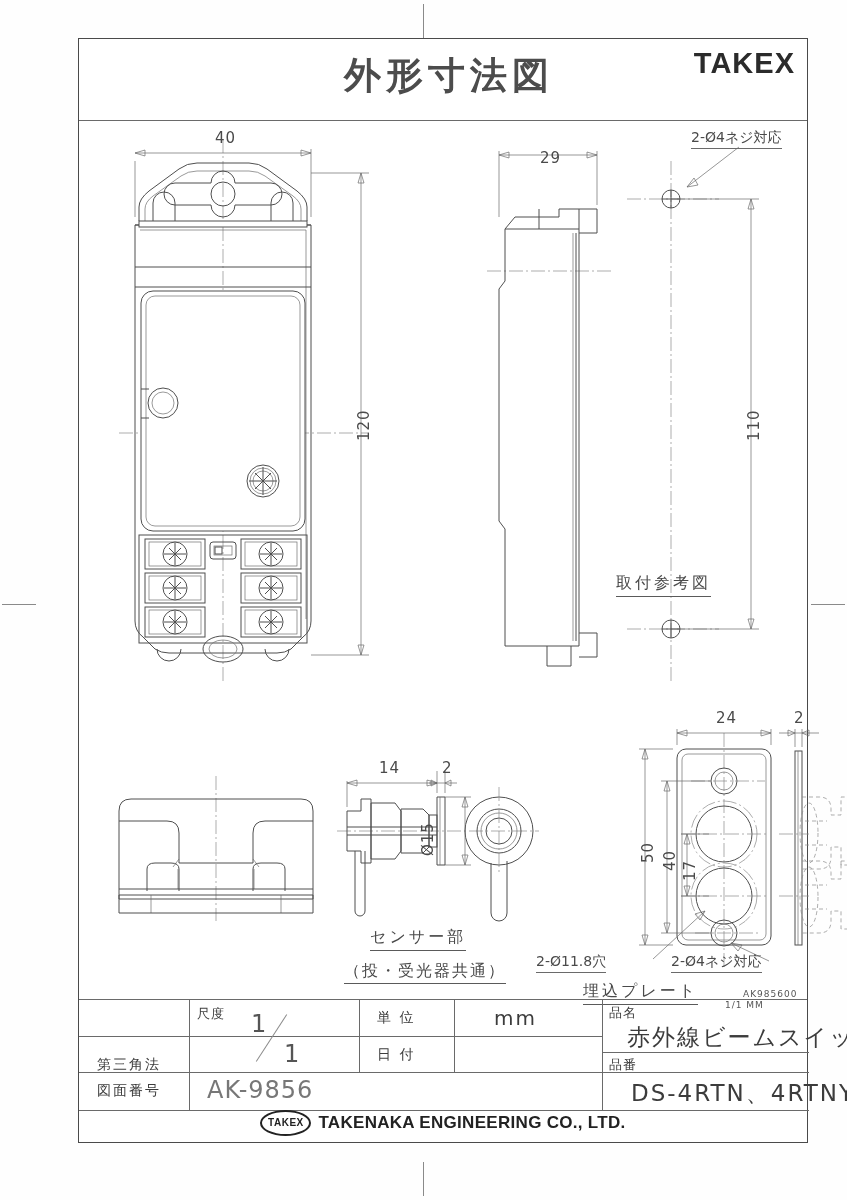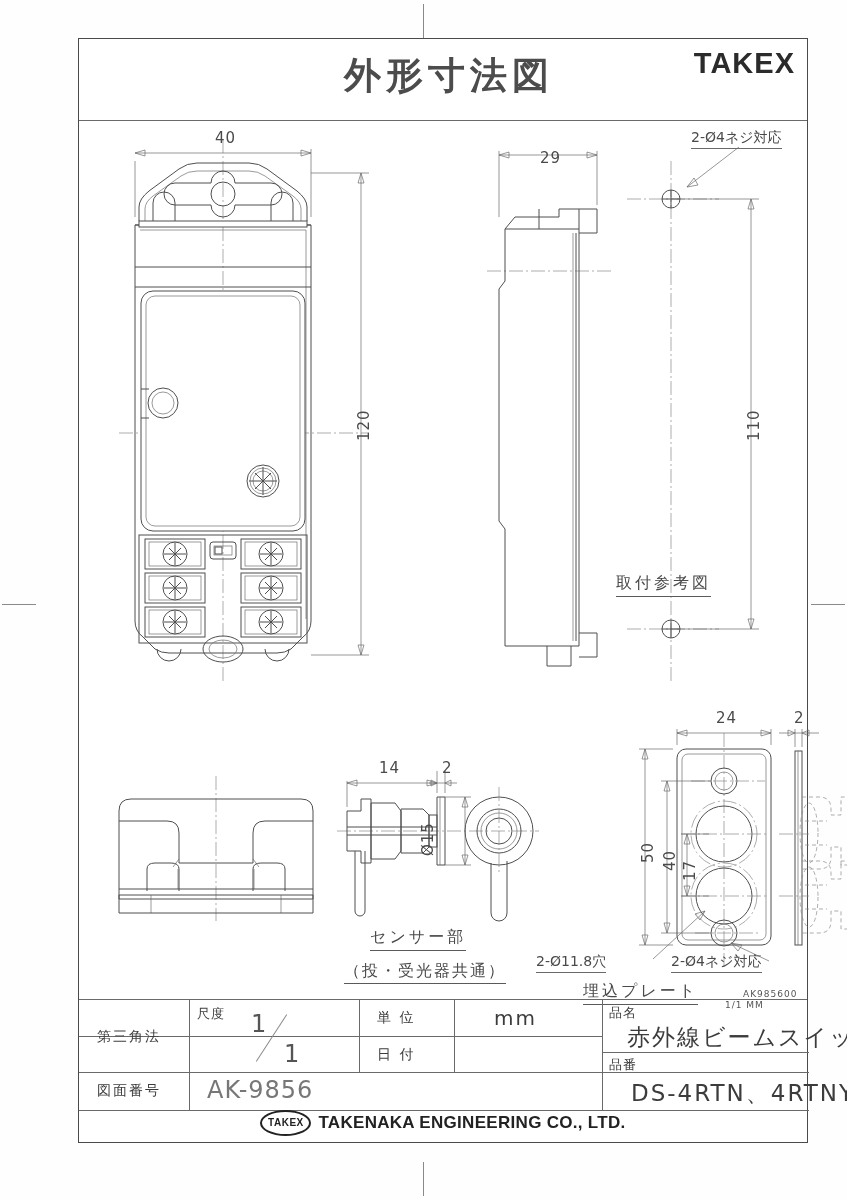--- a/index.html
+++ b/index.html
@@ -398,21 +398,21 @@
       <div class="tb-line h" style="left:0;top:72px;width:730px;"></div>
       <div class="tb-line h" style="left:0;top:110px;width:730px;"></div>
 
       <div class="tb-line v" style="left:110px;top:0;height:110px;"></div>
       <div class="tb-line v" style="left:280px;top:0;height:72px;"></div>
       <div class="tb-line v" style="left:375px;top:0;height:72px;"></div>
       <div class="tb-line v" style="left:523px;top:0;height:110px;"></div>
 
       <div class="slash" style="left:192px;top:10px;"></div>
 
-      <div class="tbtxt t-sm" style="left:18px;top:28px;font-family:Liberation Serif, serif;">第三角法</div>
+      <div class="tbtxt t-sm" style="left:18px;top:56px;font-family:Liberation Serif, serif;">第三角法</div>
       <div class="tbtxt t-tiny" style="left:118px;top:5px;">尺度</div>
       <div class="tbtxt t-num" style="left:172px;top:10px;">1</div>
       <div class="tbtxt t-num" style="left:205px;top:40px;">1</div>
 
       <div class="tbtxt t-sm" style="left:298px;top:9px;">単 位</div>
       <div class="tbtxt t-md" style="left:415px;top:6px;">mm</div>
       <div class="tbtxt t-sm" style="left:298px;top:46px;">日 付</div>
       <div class="tbtxt t-md" style="left:415px;top:44px;"></div>
 
       <div class="tbtxt t-sm" style="left:18px;top:82px;">図面番号</div>

